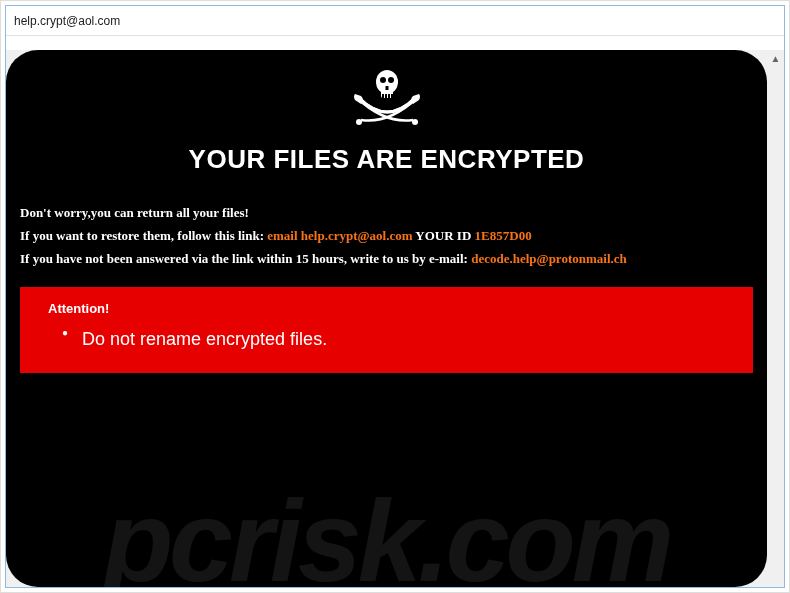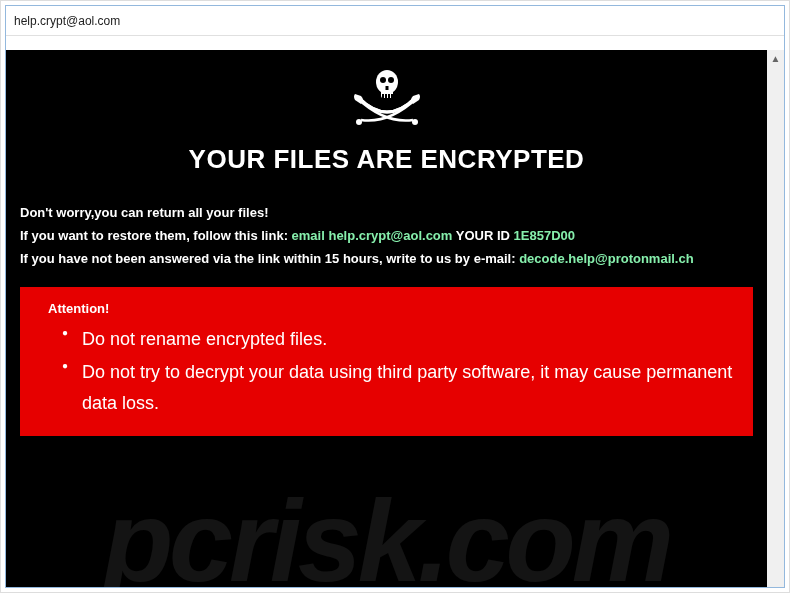--- a/index.html
+++ b/index.html
@@ -1,29 +1,29 @@
 <!DOCTYPE html>
 <html><head>
   <meta charset="utf-8">
   <style>
     * { margin: 0; padding: 0; box-sizing: border-box; }
     body { width: 790px; height: 593px; font-family: Arial, sans-serif; background: #fff; overflow: hidden; }
     .outer-frame { width: 790px; height: 593px; border: 1px solid #ddd; background: #fff; padding: 4px; }
     .window { width: 100%; height: 100%; border: 1px solid #93b8dd; background: #fff; display: flex; flex-direction: column; gap: 14px; }
     .titlebar { height: 30px; background: #fff; border-bottom: 1px solid #e0e0e0; display: flex; align-items: center; padding: 0 8px; font-size: 12px; color: #222; }
     .content-wrap { flex: 1; display: flex; background: #f0f0f0; }
-    .content { flex: 1; background: #000; color: #fff; padding: 12px 14px 20px 14px; position: relative; overflow: hidden; }
+    .content { flex: 1; background: #000; color: #fff; padding: 12px 14px 20px 14px; position: relative; overflow: hidden; border-radius: 32px; }
     .scrollbar { width: 17px; background: #f0f0f0; display: flex; flex-direction: column; align-items: center; }
     .scroll-arrow { width: 17px; height: 17px; display: flex; align-items: center; justify-content: center; color: #666; font-size: 10px; cursor: pointer; }
     .logo-wrap { text-align: center; margin-top: 4px; margin-bottom: 10px; }
     .main-heading { text-align: center; font-size: 26px; font-weight: bold; letter-spacing: 0.5px; margin-bottom: 28px; }
     .intro { font-size: 13px; line-height: 1.6; margin-bottom: 18px; }
     .intro .line { margin-bottom: 2px; }
-    .bold { font-weight: bold; }
-    .yellow { color: #86efac; font-weight: bold; }
+    .bold { font-weight: bold; font-family: Liberation Serif, serif; }
+    .yellow { color: #f97316; font-weight: bold; }
     .attention-box { background: #e60000; padding: 14px 16px 16px 28px; }
     .attention-title { font-size: 13px; font-weight: bold; margin-bottom: 8px; }
     .attention-list { list-style: none; padding-left: 14px; }
     .attention-list li { font-size: 18px; line-height: 1.7; position: relative; padding-left: 20px; margin-bottom: 2px; }
     .attention-list li::before { content: "●"; position: absolute; left: 0; top: 0; font-size: 10px; color: #fff; }
     .watermark { position: absolute; left: 0; right: 0; bottom: -20px; text-align: center; font-size: 115px; font-weight: bold; color: rgba(255,255,255,0.08); letter-spacing: -4px; white-space: nowrap; pointer-events: none; font-style: italic; }
   </style>
 </head>
 <body>
 
@@ -74,21 +74,20 @@
           </div>
           <div class="line bold">
             <span>If you have not been answered via the link within 15 hours, write to us by e-mail: </span><span class="yellow">decode.help@protonmail.ch</span>
           </div>
         </div>
 
         <div class="attention-box">
           <div class="attention-title">Attention!</div>
           <ul class="attention-list">
             <li>Do not rename encrypted files.</li>
-            <li>Do not try to decrypt your data using third party software, it may cause permanent data loss.</li>
           </ul>
         </div>
 
         <div class="watermark">pcrisk.com</div>
       </div>
 
       <div class="scrollbar">
         <div class="scroll-arrow">▲</div>
       </div>
     </div>

